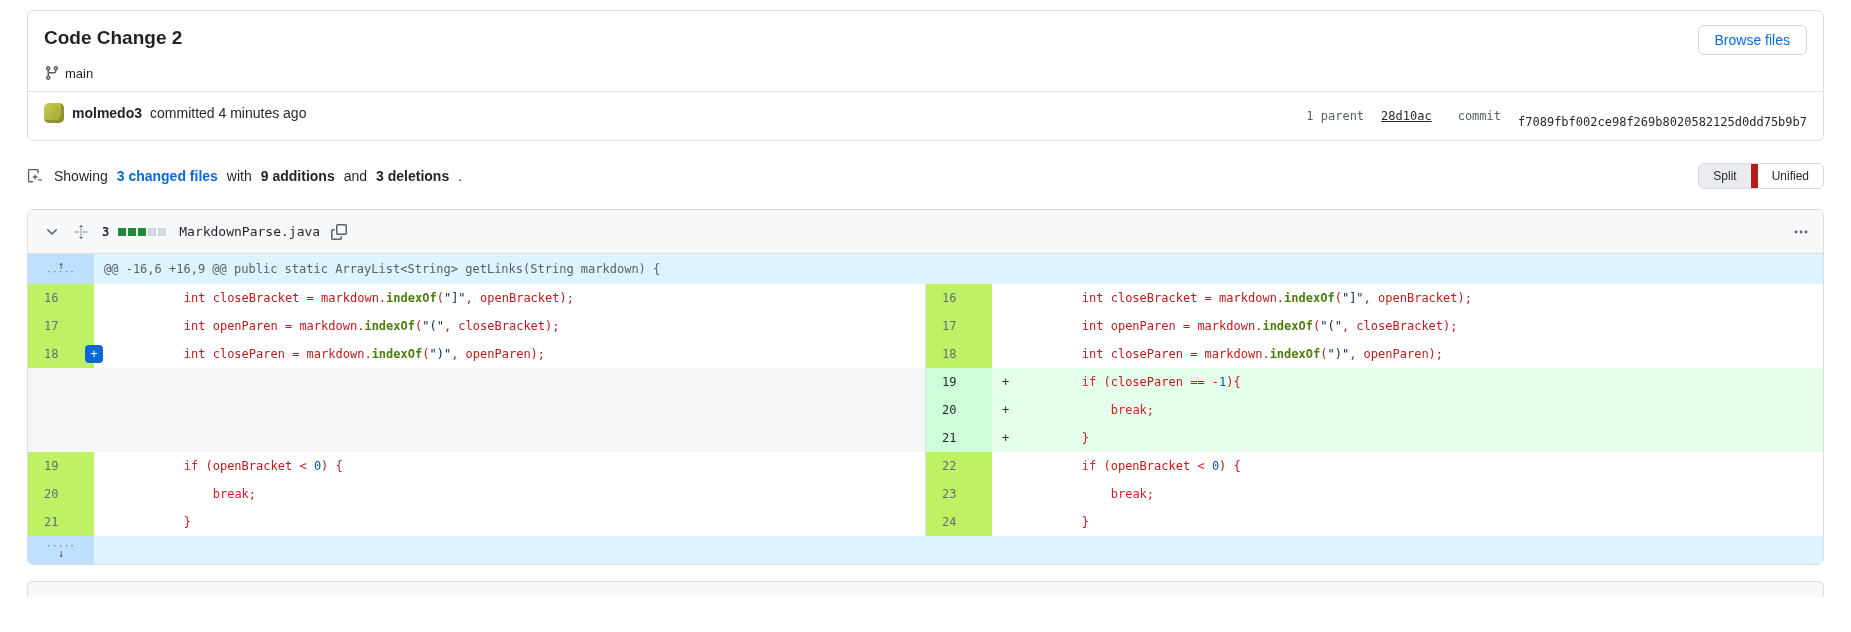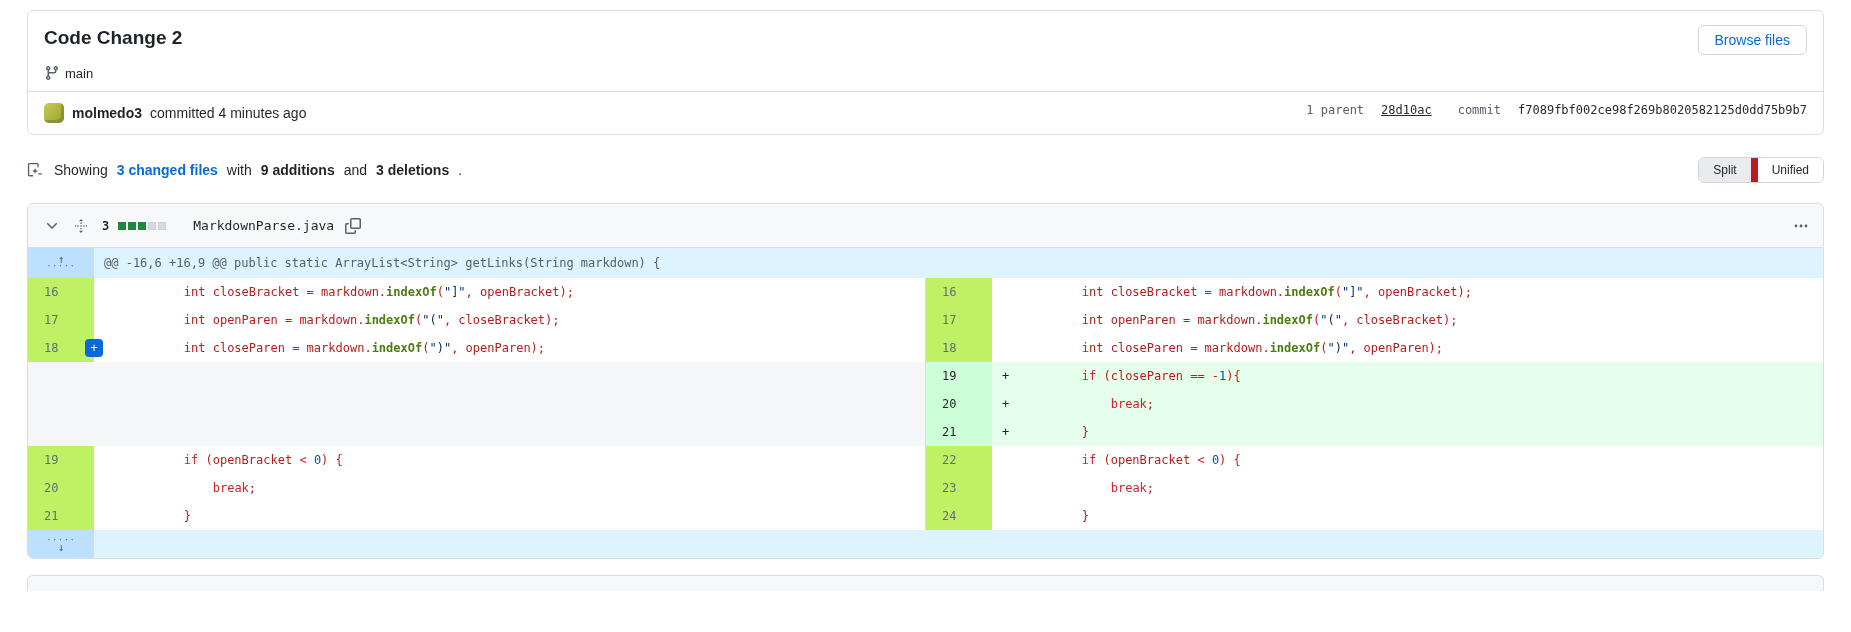--- a/index.html
+++ b/index.html
@@ -45,21 +45,21 @@
   .avatar {
     width: 20px; height: 20px; border-radius: 5px;
     background: linear-gradient(135deg, #c9cc52 0%, #b0b43e 55%, #9ca03a 100%);
     box-shadow: inset -3px -3px 0 rgba(120,124,40,.55);
   }
   .author-name { font-weight: 600; color: #1f2328; cursor: pointer; }
   .committed-text { color: #1f2328; }
   .sha-group { display: flex; align-items: center; gap: 26px; font-family: "DejaVu Sans Mono", monospace; font-size: 12px; }
   .sha-label { color: #57606a; }
   .parent-sha { color: #24292f; text-decoration: underline; cursor: pointer; }
-  .commit-sha { color: #24292f; }
+  .commit-sha { color: #24292f; margin-top: 12px; }
   .meta-pair { display: flex; gap: 17px; align-items: center; }
 
   
   .toolbar { display: flex; align-items: center; justify-content: space-between; margin: 22px 0 20px 0; }
   .showing { display: flex; align-items: center; gap: 9px; font-size: 14px; color: #1f2328; }
   .showing .file-diff-icon { margin-right: 2px; display: inline-flex; }
   .link-blue { color: #0969da; cursor: pointer; }
   .bold { font-weight: 600; }
   .seg-control { display: flex; border: 1px solid #d0d7de; border-radius: 6px; overflow: hidden; background: #f6f8fa; }
   .seg-btn {
@@ -86,21 +86,21 @@
     justify-content: space-between;
     padding: 0 12px 0 14px;
   }
   .file-header-left { display: flex; align-items: center; gap: 9px; }
   .icon-btn { background: none; border: none; cursor: pointer; display: inline-flex; align-items: center; padding: 2px; }
   .changed-count { font-family: "DejaVu Sans Mono", monospace; font-size: 12px; font-weight: 700; color: #24292f; margin-left: 2px; }
   .diffstat { display: inline-flex; gap: 2px; }
   .diffstat .sq { width: 8px; height: 8px; display: inline-block; }
   .sq.added { background: #1f883d; }
   .sq.neutral { background: #d4dae0; border: 1px solid #c9d1d9; }
-  .file-name { font-family: "DejaVu Sans Mono", monospace; font-size: 13px; color: #1f2328; cursor: pointer; margin-left: 18px; }
+  .file-name { font-family: "DejaVu Sans Mono", monospace; font-size: 13px; color: #1f2328; cursor: pointer; margin-left: 4px; }
 
   
   .diff-table { font-family: "DejaVu Sans Mono", monospace; font-size: 12px; }
   .hunk-row { display: flex; height: 30px; background: #ddf4ff; align-items: stretch; }
   .hunk-gutter {
     flex: 0 0 66px; background: #bde0ff; cursor: pointer;
     display: flex; flex-direction: column; align-items: center; justify-content: center;
     color: #57606a; font-size: 8px; line-height: 7px; border: none;
     font-family: "DejaVu Sans Mono", monospace;
   }

